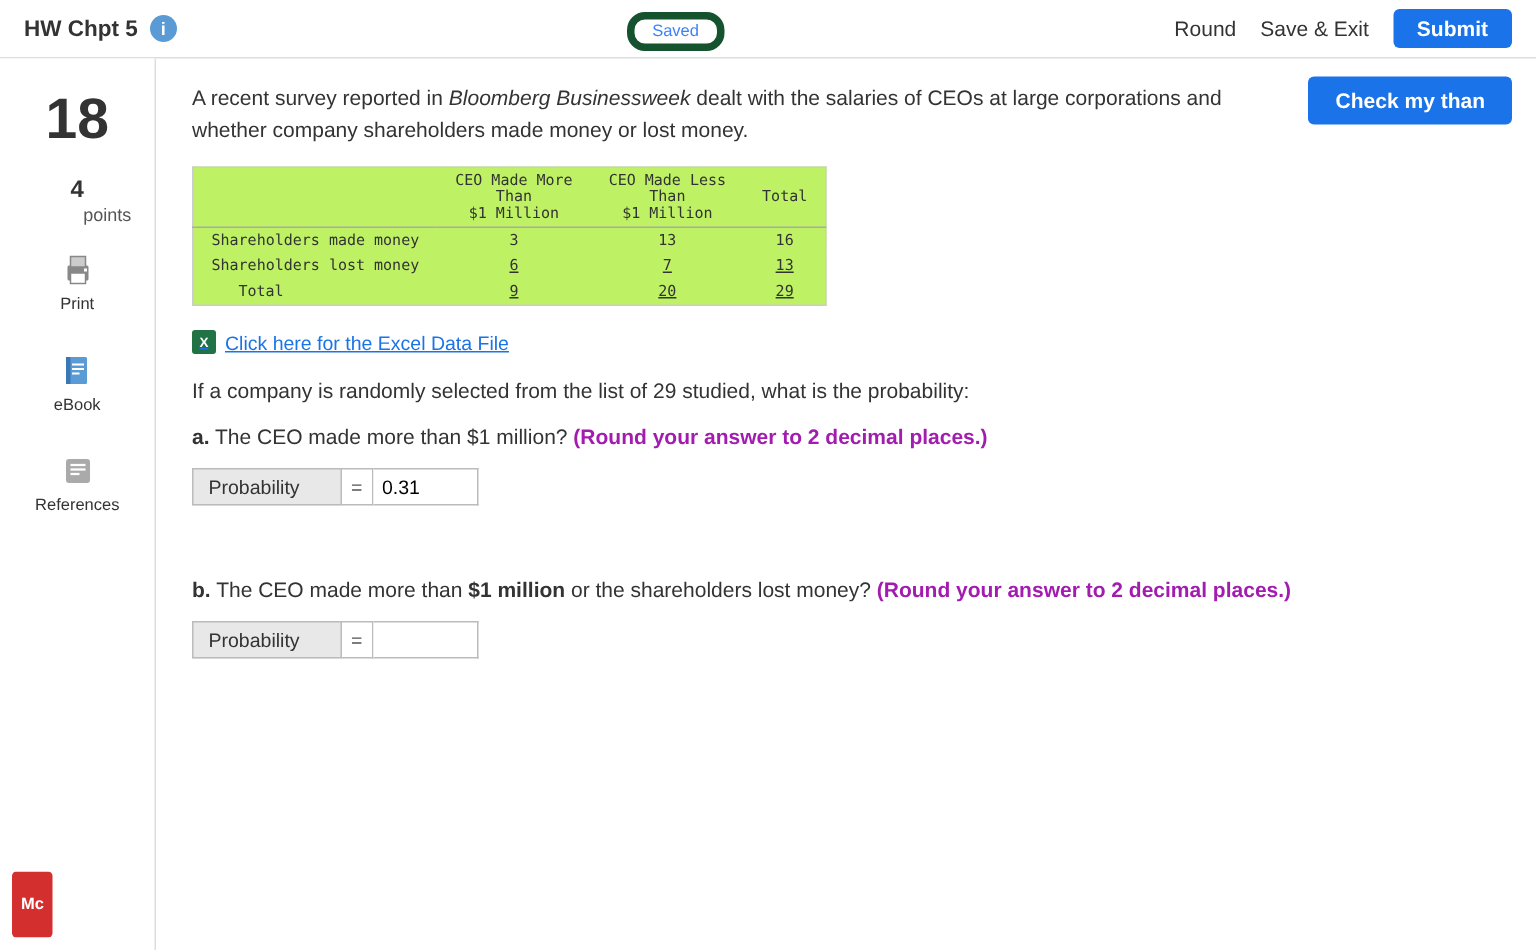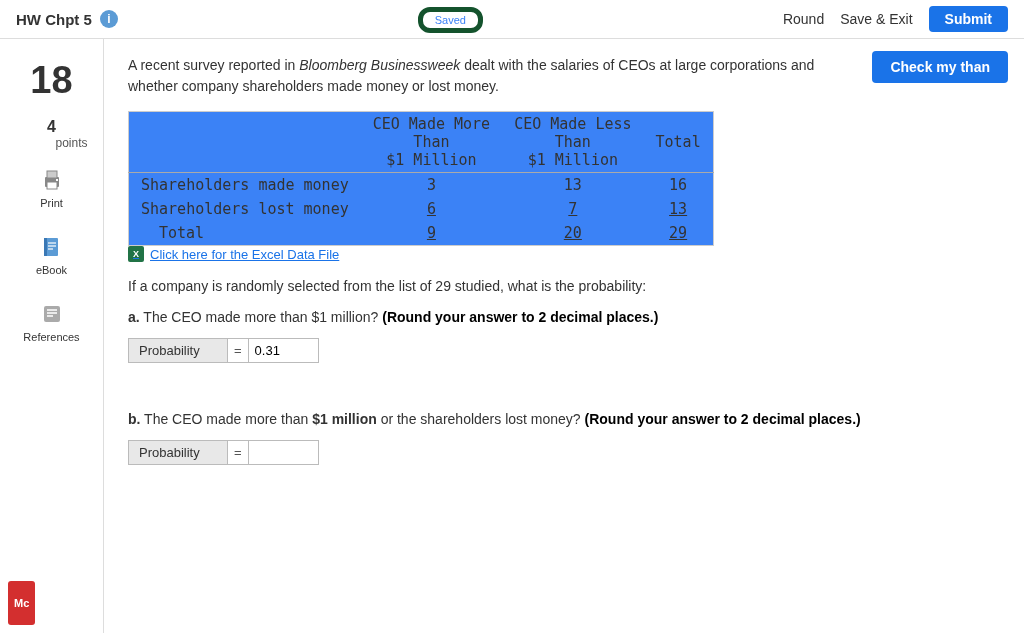--- a/index.html
+++ b/index.html
@@ -151,24 +151,24 @@
       font-size: 14px;
       line-height: 1.5;
       margin-bottom: 14px;
       padding-right: 160px;
     }
     .italic { font-style: italic; }
 
     
     .data-table {
       border-collapse: collapse;
-      font-size: 15px;
-      margin-bottom: 0;
+      font-size: 10px;
+      margin-bottom: 16px;
       font-family: monospace;
-      background: #3b82f6;
+      background: #bef264;
       border: 1px solid #ccc;
     }
     .data-table th, .data-table td {
       padding: 3px 12px;
       text-align: center;
       border: none;
     }
     .data-table th {
       font-weight: normal;
       border-bottom: 1px solid #aaa;
@@ -206,21 +206,21 @@
     
     .prob-question {
       font-size: 14px;
       margin-bottom: 10px;
       line-height: 1.5;
     }
     .part-label {
       font-weight: bold;
     }
     .highlight-orange {
-      color: #000000;
+      color: #a21caf;
       font-weight: bold;
     }
     .prob-row {
       display: flex;
       align-items: center;
       margin-bottom: 6px;
       gap: 0;
     }
     .prob-label {
       background: #e8e8e8;

